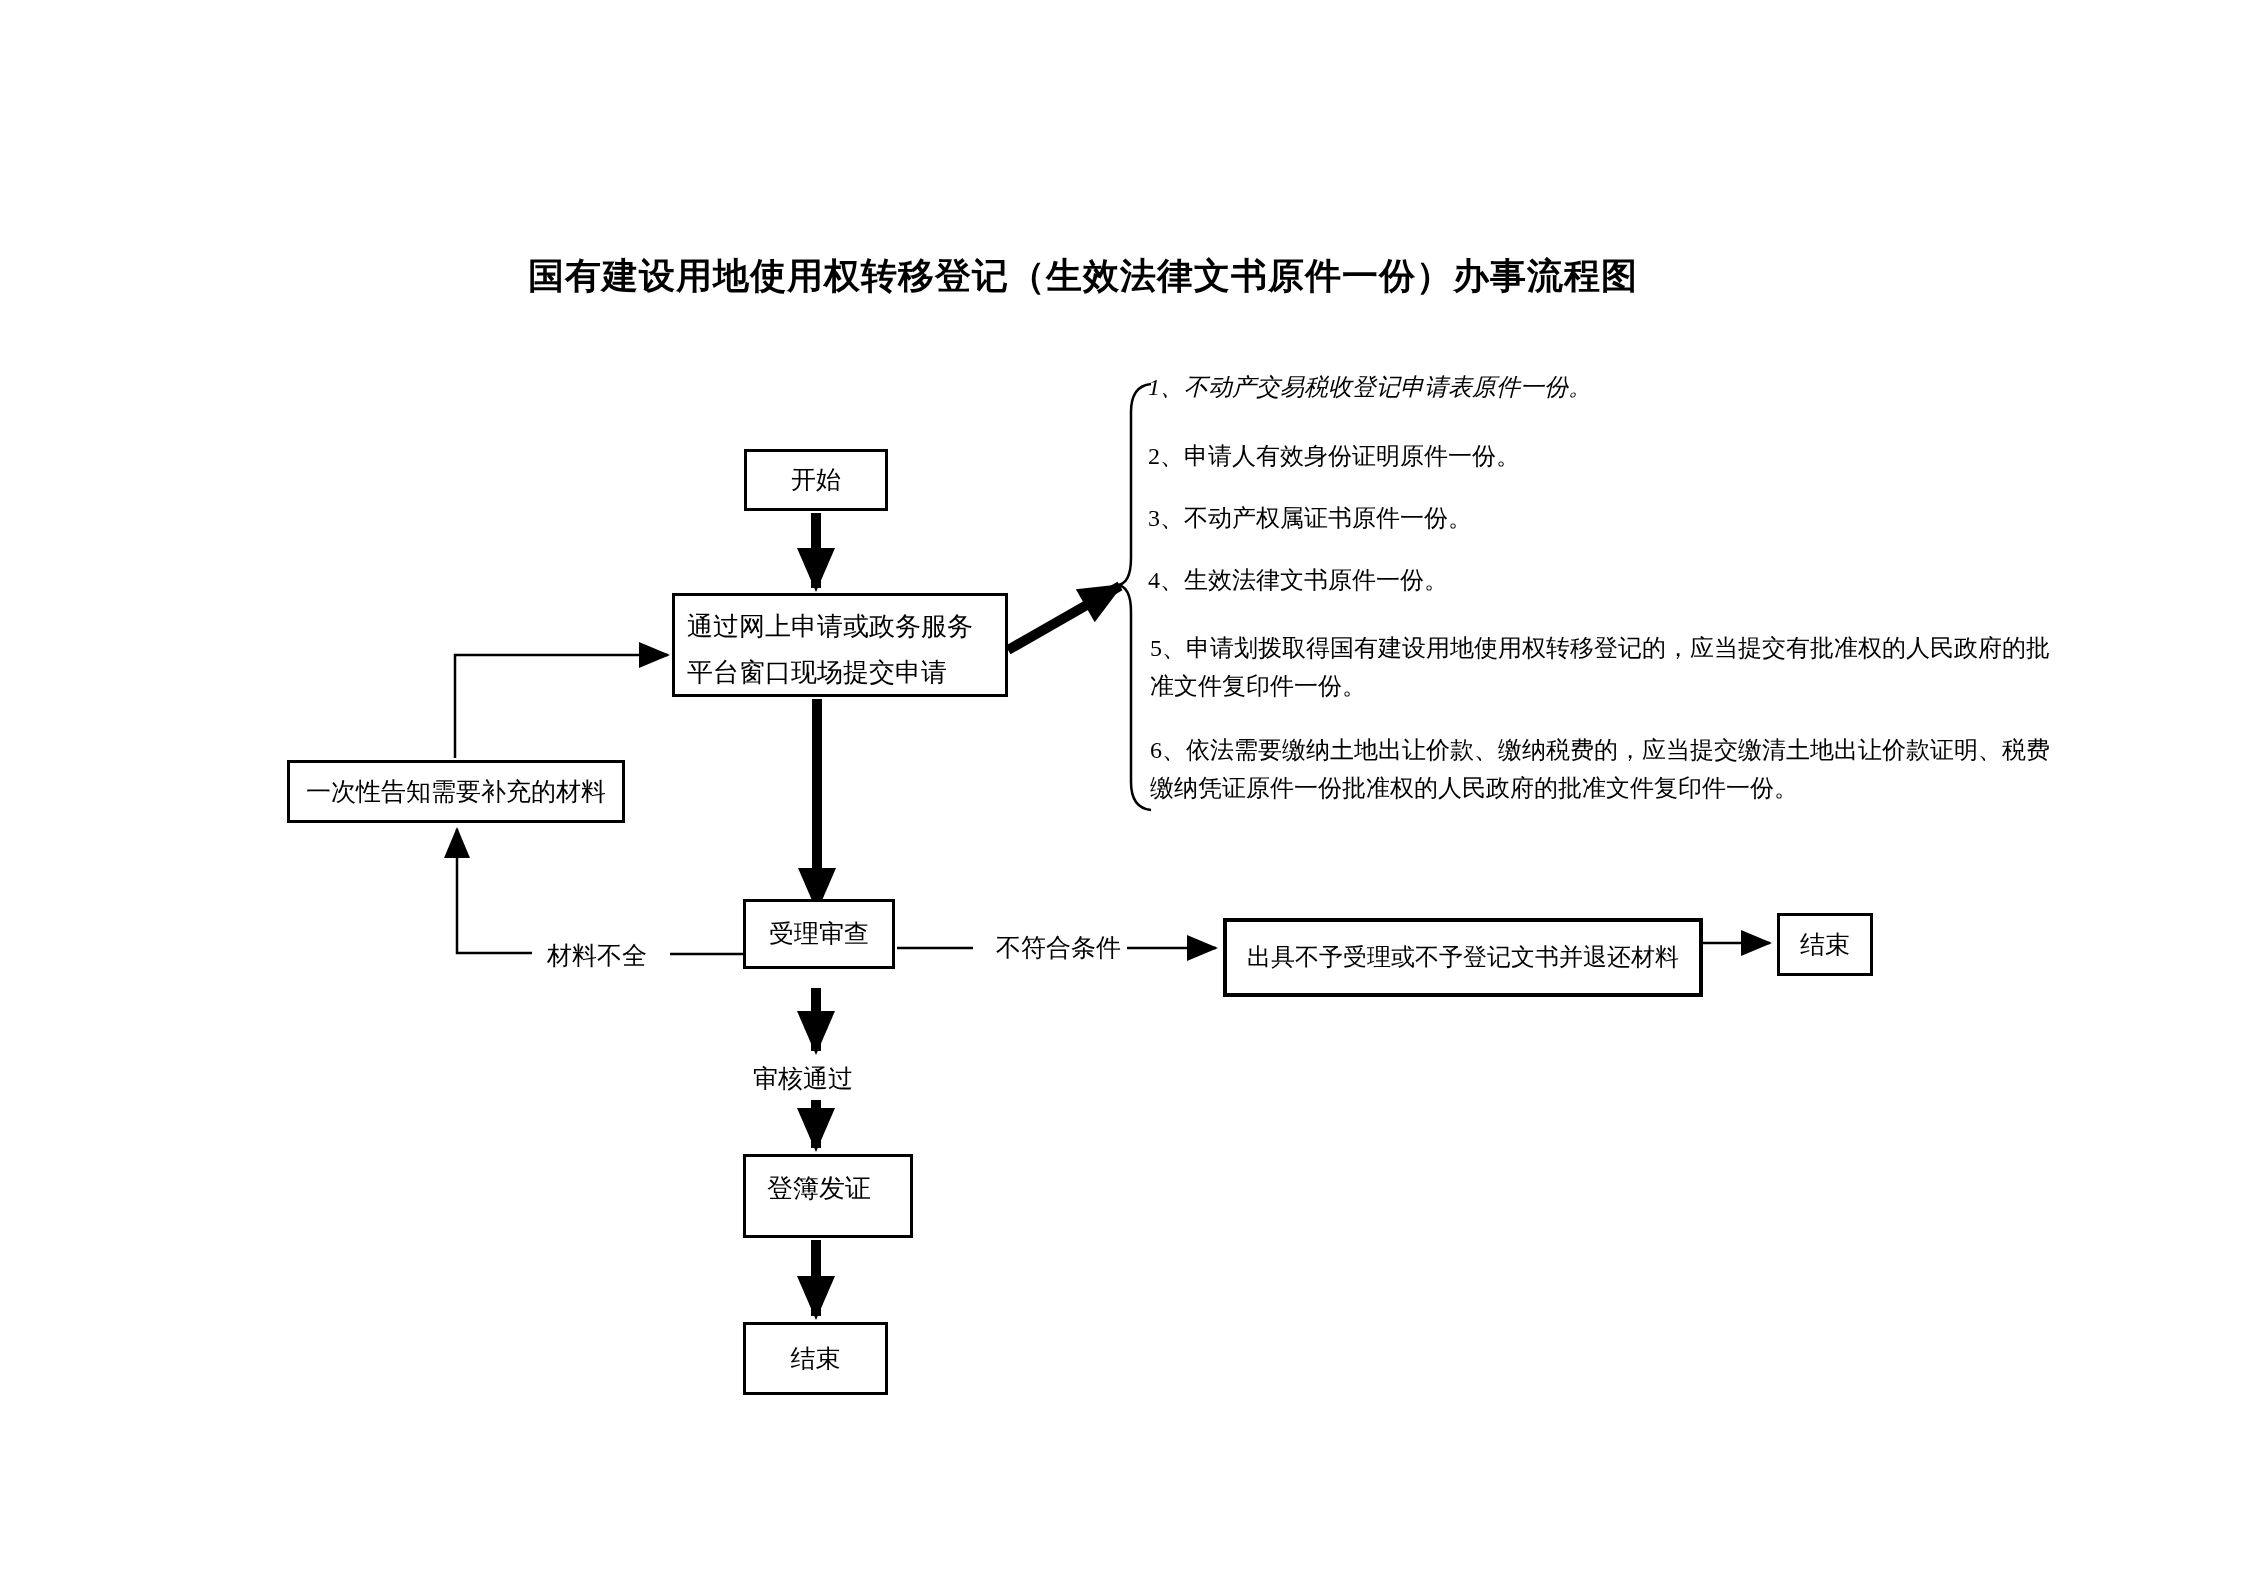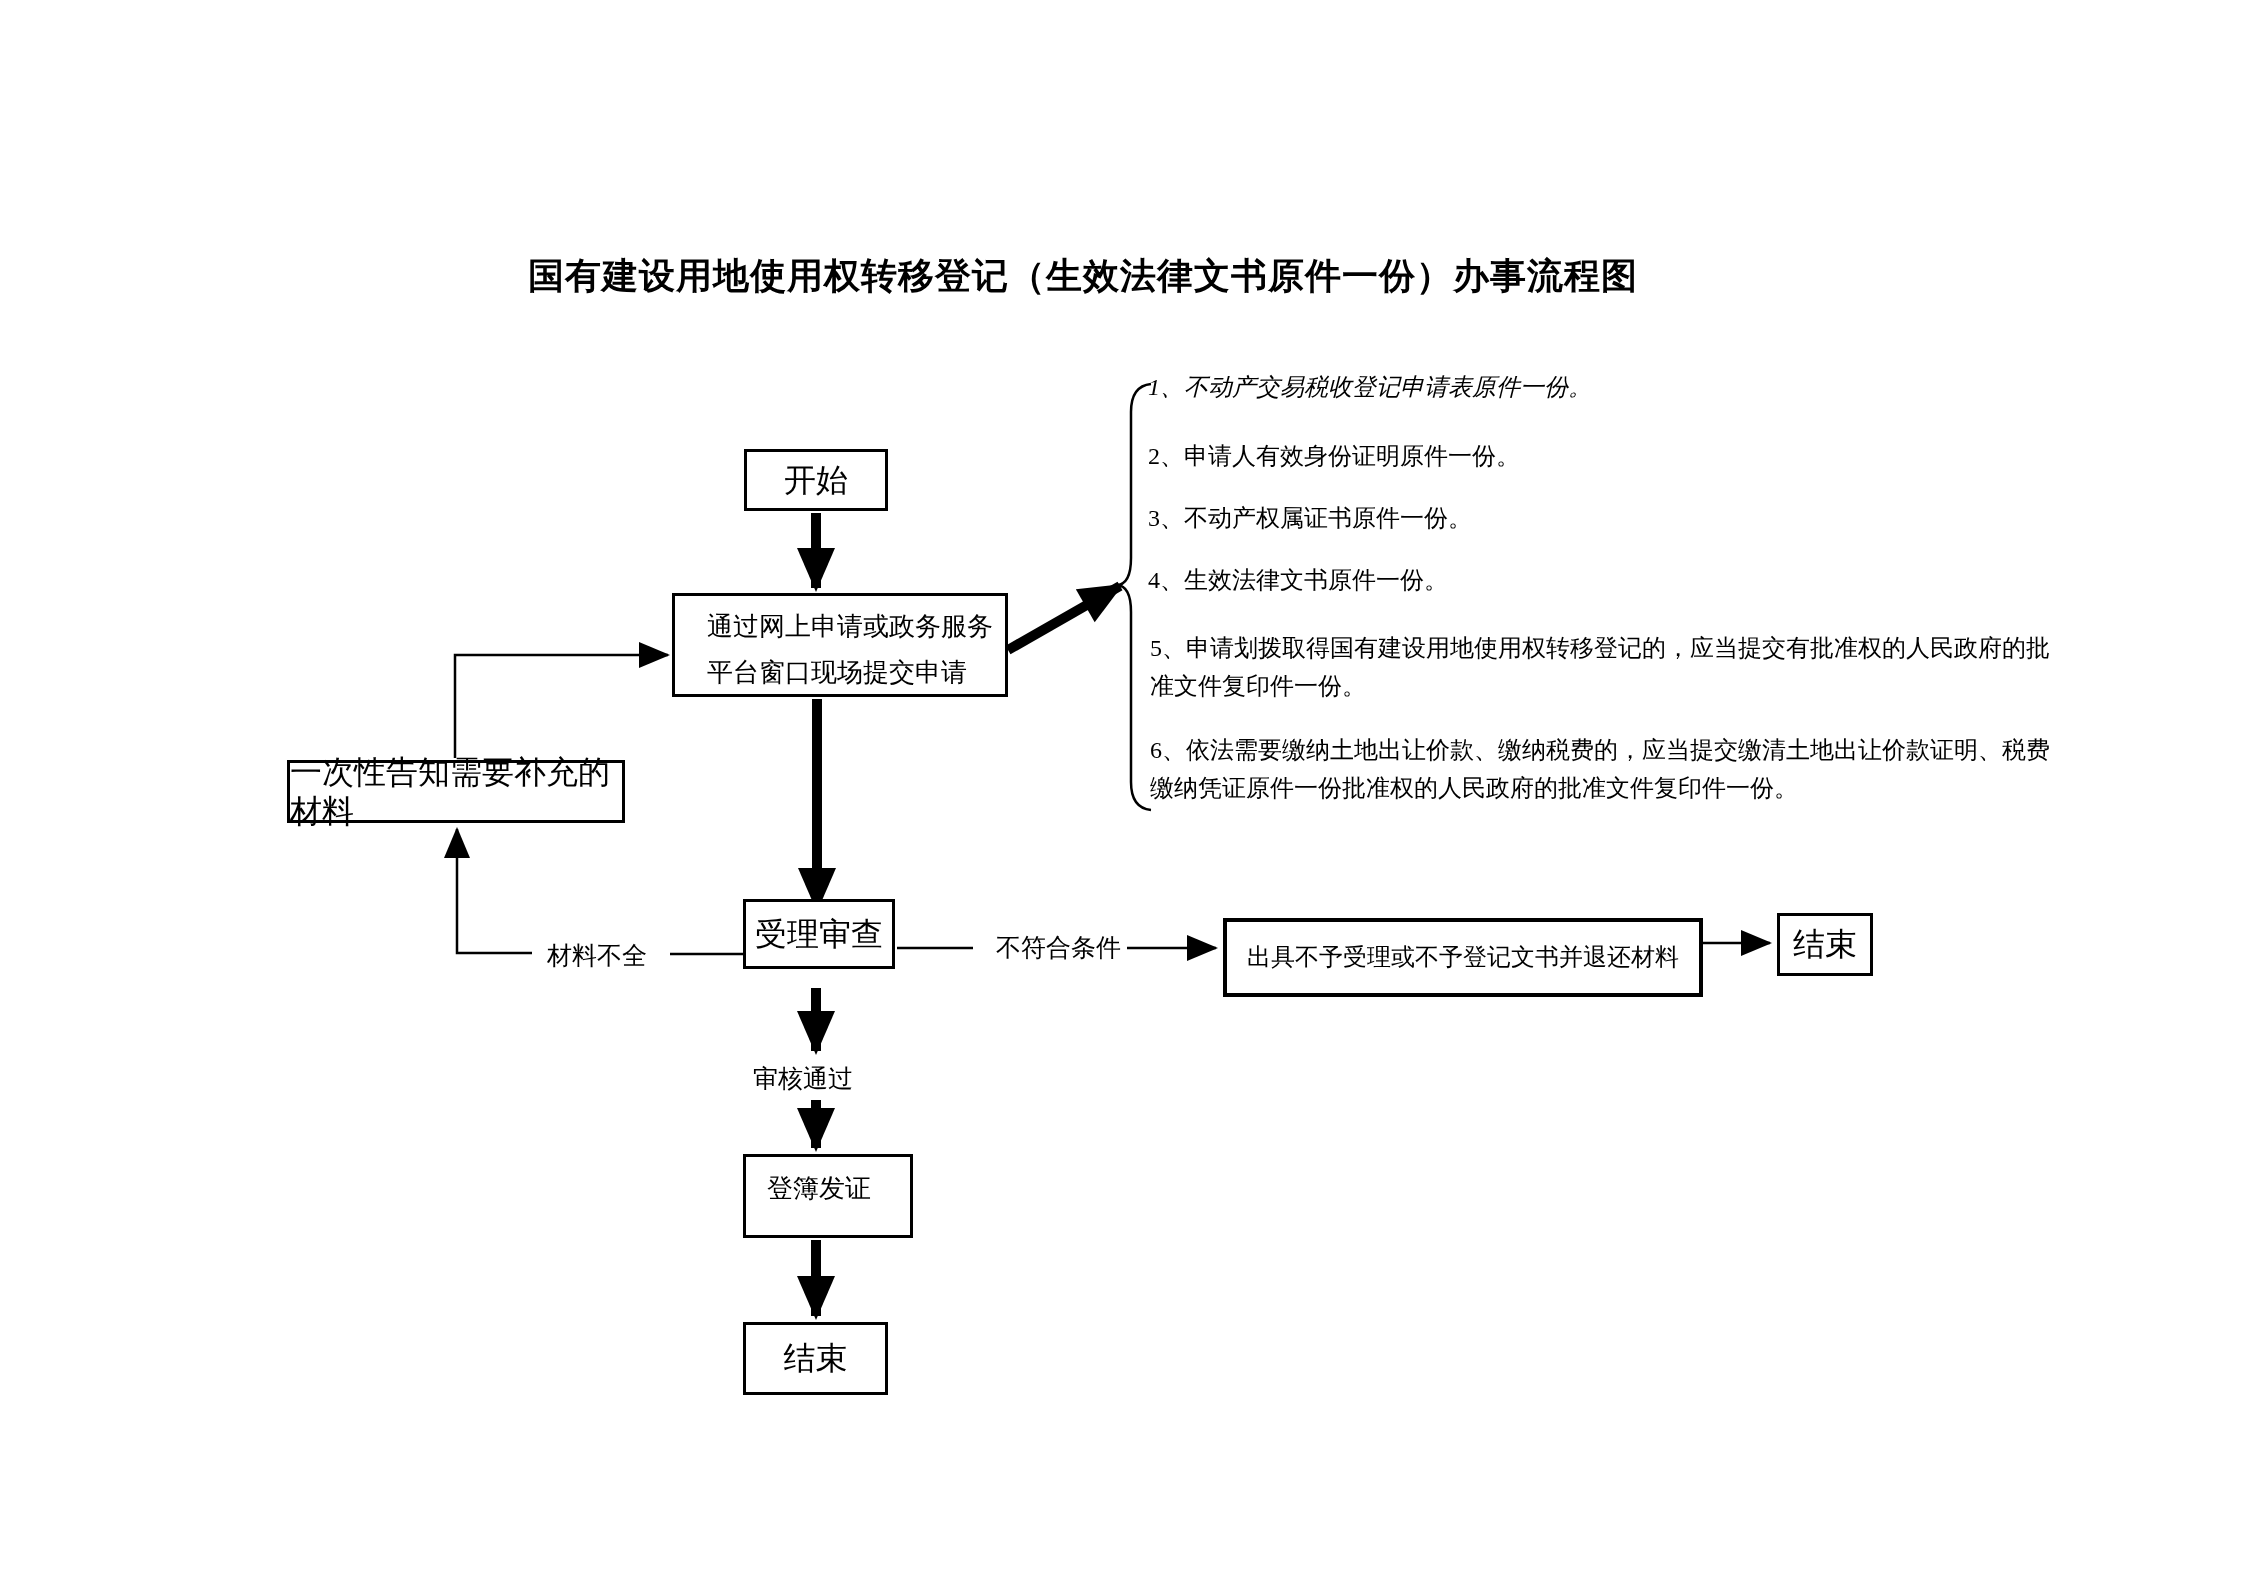--- a/index.html
+++ b/index.html
@@ -33,27 +33,27 @@
     letter-spacing: 1px;
   }
   .node {
     position: absolute;
     box-sizing: border-box;
     border: 3px solid #000000;
     background: #ffffff;
     display: flex;
     align-items: center;
     justify-content: center;
-    font-size: 32px;
+    font-size: 25px;
     line-height: 1.2;
   }
   .node-start    { left: 744px;  top: 449px;  width: 144px; height: 62px; }
   .node-submit   { left: 672px;  top: 593px;  width: 336px; height: 104px;
                    display: block; text-align: left;
-                   padding: 8px 12px 0 32px; font-size: 26px; line-height: 46px; }
+                   padding: 8px 12px 0 12px; font-size: 26px; line-height: 46px; }
   .node-notify   { left: 287px;  top: 760px;  width: 338px; height: 63px; }
   .node-review   { left: 743px;  top: 899px;  width: 152px; height: 70px; }
   .node-reject   { left: 1223px; top: 918px;  width: 480px; height: 79px;
                    border-width: 4px; font-size: 24px; }
   .node-reject-end { left: 1777px; top: 913px; width: 96px; height: 63px; }
   .node-register { left: 743px;  top: 1154px; width: 170px; height: 84px;
                    display: block; text-align: left;
                    padding: 16px 0 16px 21px; font-size: 26px; }
   .node-end      { left: 743px;  top: 1322px; width: 145px; height: 73px; }
   .edge-label {

